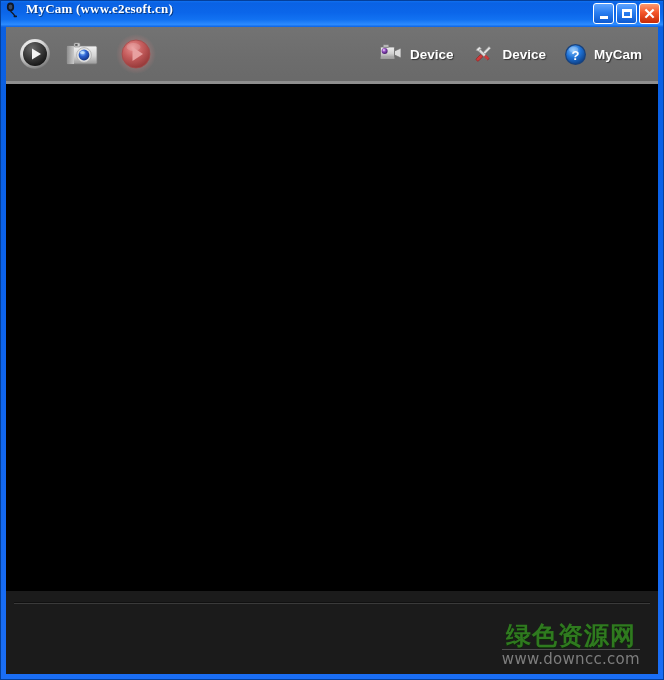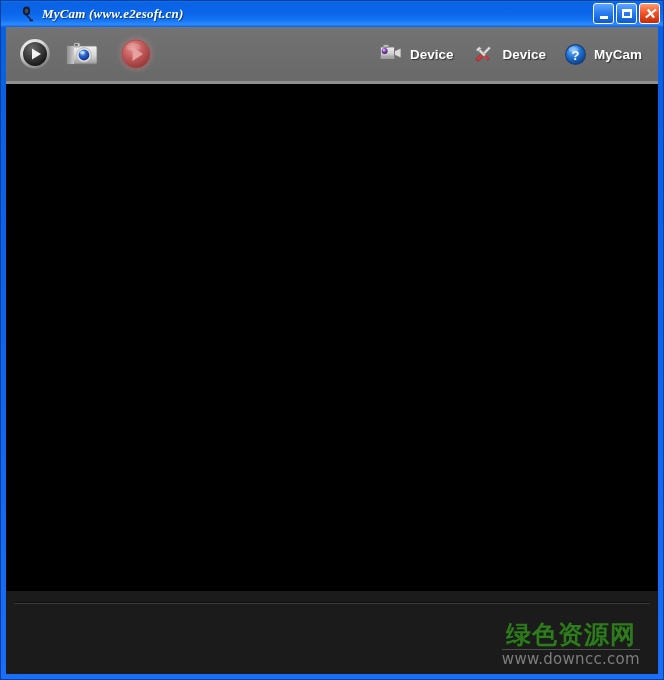--- a/index.html
+++ b/index.html
@@ -33,24 +33,23 @@
     height: 26px;
     flex: 0 0 26px;
     background: linear-gradient(to bottom,
         #1070f0 0%,
         #0a62e4 8%,
         #0b66ea 45%,
         #1272f2 72%,
         #2c8bff 90%,
         #0d63e2 100%);
     display: flex;
-    align-items: center;
-    padding-left: 19px;
-    box-sizing: border-box;
-    font-style: italic;
+    align-items: flex-start;
+    padding-left: 3px;
+    box-sizing: border-box;
   }
   #title-icon {
     width: 18px;
     height: 18px;
     flex: 0 0 18px;
     position: relative;
     margin-right: 4px;
   }
   #title-icon svg { display: block; }
   #title-text {
@@ -190,21 +189,21 @@
   }
   #watermark {
     position: absolute;
     right: 18px;
     bottom: 6px;
     text-align: center;
     user-select: none;
   }
   #watermark-cn {
     color: #2f7a1f;
-    font-family: Liberation Serif, serif;
+    font-family: Liberation Sans, sans-serif;
     font-size: 25px;
     font-weight: bold;
     letter-spacing: 1px;
     line-height: 1.05;
     text-shadow: 0 1px 0 #0d2a08;
   }
   #watermark-rule {
     height: 1px;
     background: #4c4c4c;
     margin: 1px 0 1px 0;

